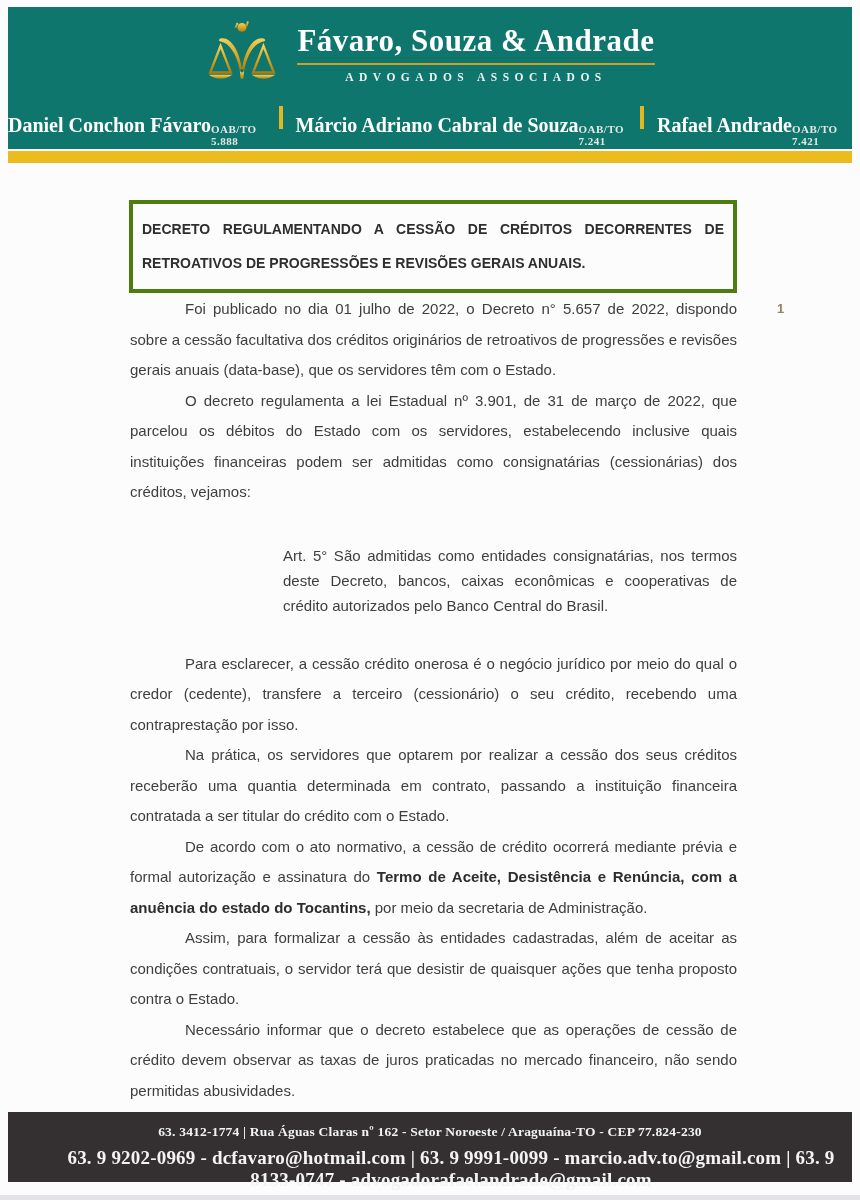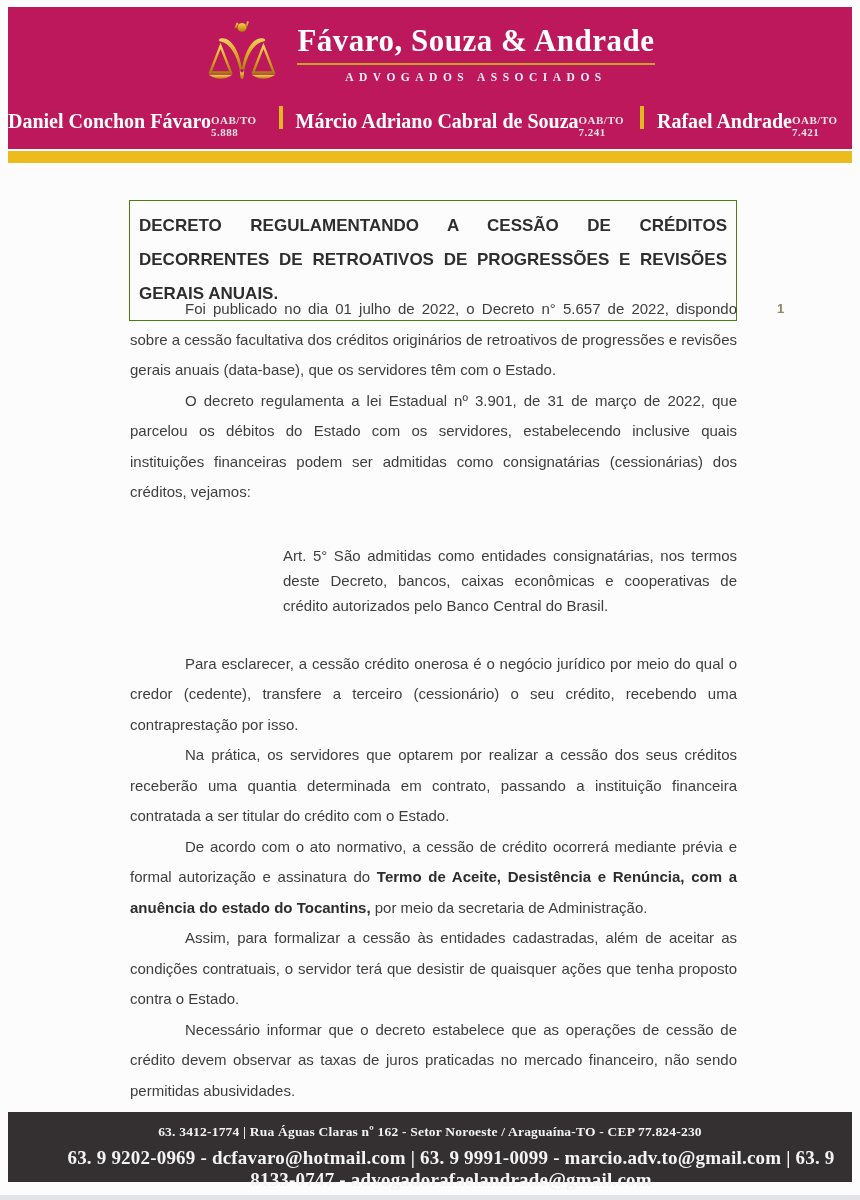--- a/index.html
+++ b/index.html
@@ -12,21 +12,21 @@
   .page {
     position: relative;
     width: 860px; height: 1200px;
     background: #fcfcfd;
     overflow: hidden;
   }
 
   
   .header {
     position: absolute; top: 7px; left: 8px; right: 8px; height: 142px;
-    background: #be185d;
+    background: #0f766e;
   }
   .brand-row {
     position: absolute; top: 10px; left: 0; right: 0;
     display: flex; justify-content: center; align-items: flex-start;
   }
   .logo { width: 74px; height: 80px; margin-right: 18px; flex: 0 0 auto; }
   .brand-text { padding-top: 6px; text-align: center; }
   .brand-name {
     font-family: "Liberation Serif", serif;
     font-weight: bold; font-size: 31px; color: #ffffff;
@@ -43,34 +43,34 @@
     display: flex; justify-content: center; align-items: flex-start; gap: 13px;
   }
   .lawyer { display: flex; flex-direction: row; align-items: center; }
   .lawyer-name {
     font-family: "Liberation Serif", serif;
     font-weight: bold; font-size: 20px; color: #ffffff; white-space: nowrap;
   }
   .lawyer-oab {
     font-family: "Liberation Serif", serif;
     font-weight: bold; font-size: 11px; color: #e6e6e6;
-    margin-top: 10px; letter-spacing: 0.5px;
+    margin-top: 19px; letter-spacing: 0.5px;
   }
   .name-sep { width: 4px; height: 23px; background: #e2b71f; margin-top: 2px; }
   .gold-stripe {
     position: absolute; top: 151px; left: 8px; right: 8px; height: 12px;
     background: #ecbc1e;
   }
 
   
   .title-box {
     position: absolute; left: 129px; top: 200px; width: 608px;
-    border: 1px solid #4d7c0f;
+    border: 4px solid #4d7c0f;
     padding: 8px 9px 9px 9px;
-    font-size: 17px; font-weight: bold; color: #2e2e2e;
+    font-size: 14px; font-weight: bold; color: #2e2e2e;
     line-height: 34px; text-align: justify;
   }
   .body-text {
     position: absolute; left: 130px; top: 294px; width: 607px;
     font-size: 15px; color: #3e3e3e;
     line-height: 30.5px; text-align: justify;
   }
   .body-text p { margin: 0; text-indent: 55px; }
   .quote {
     margin: 35px 0 31px 153px; width: 454px;

